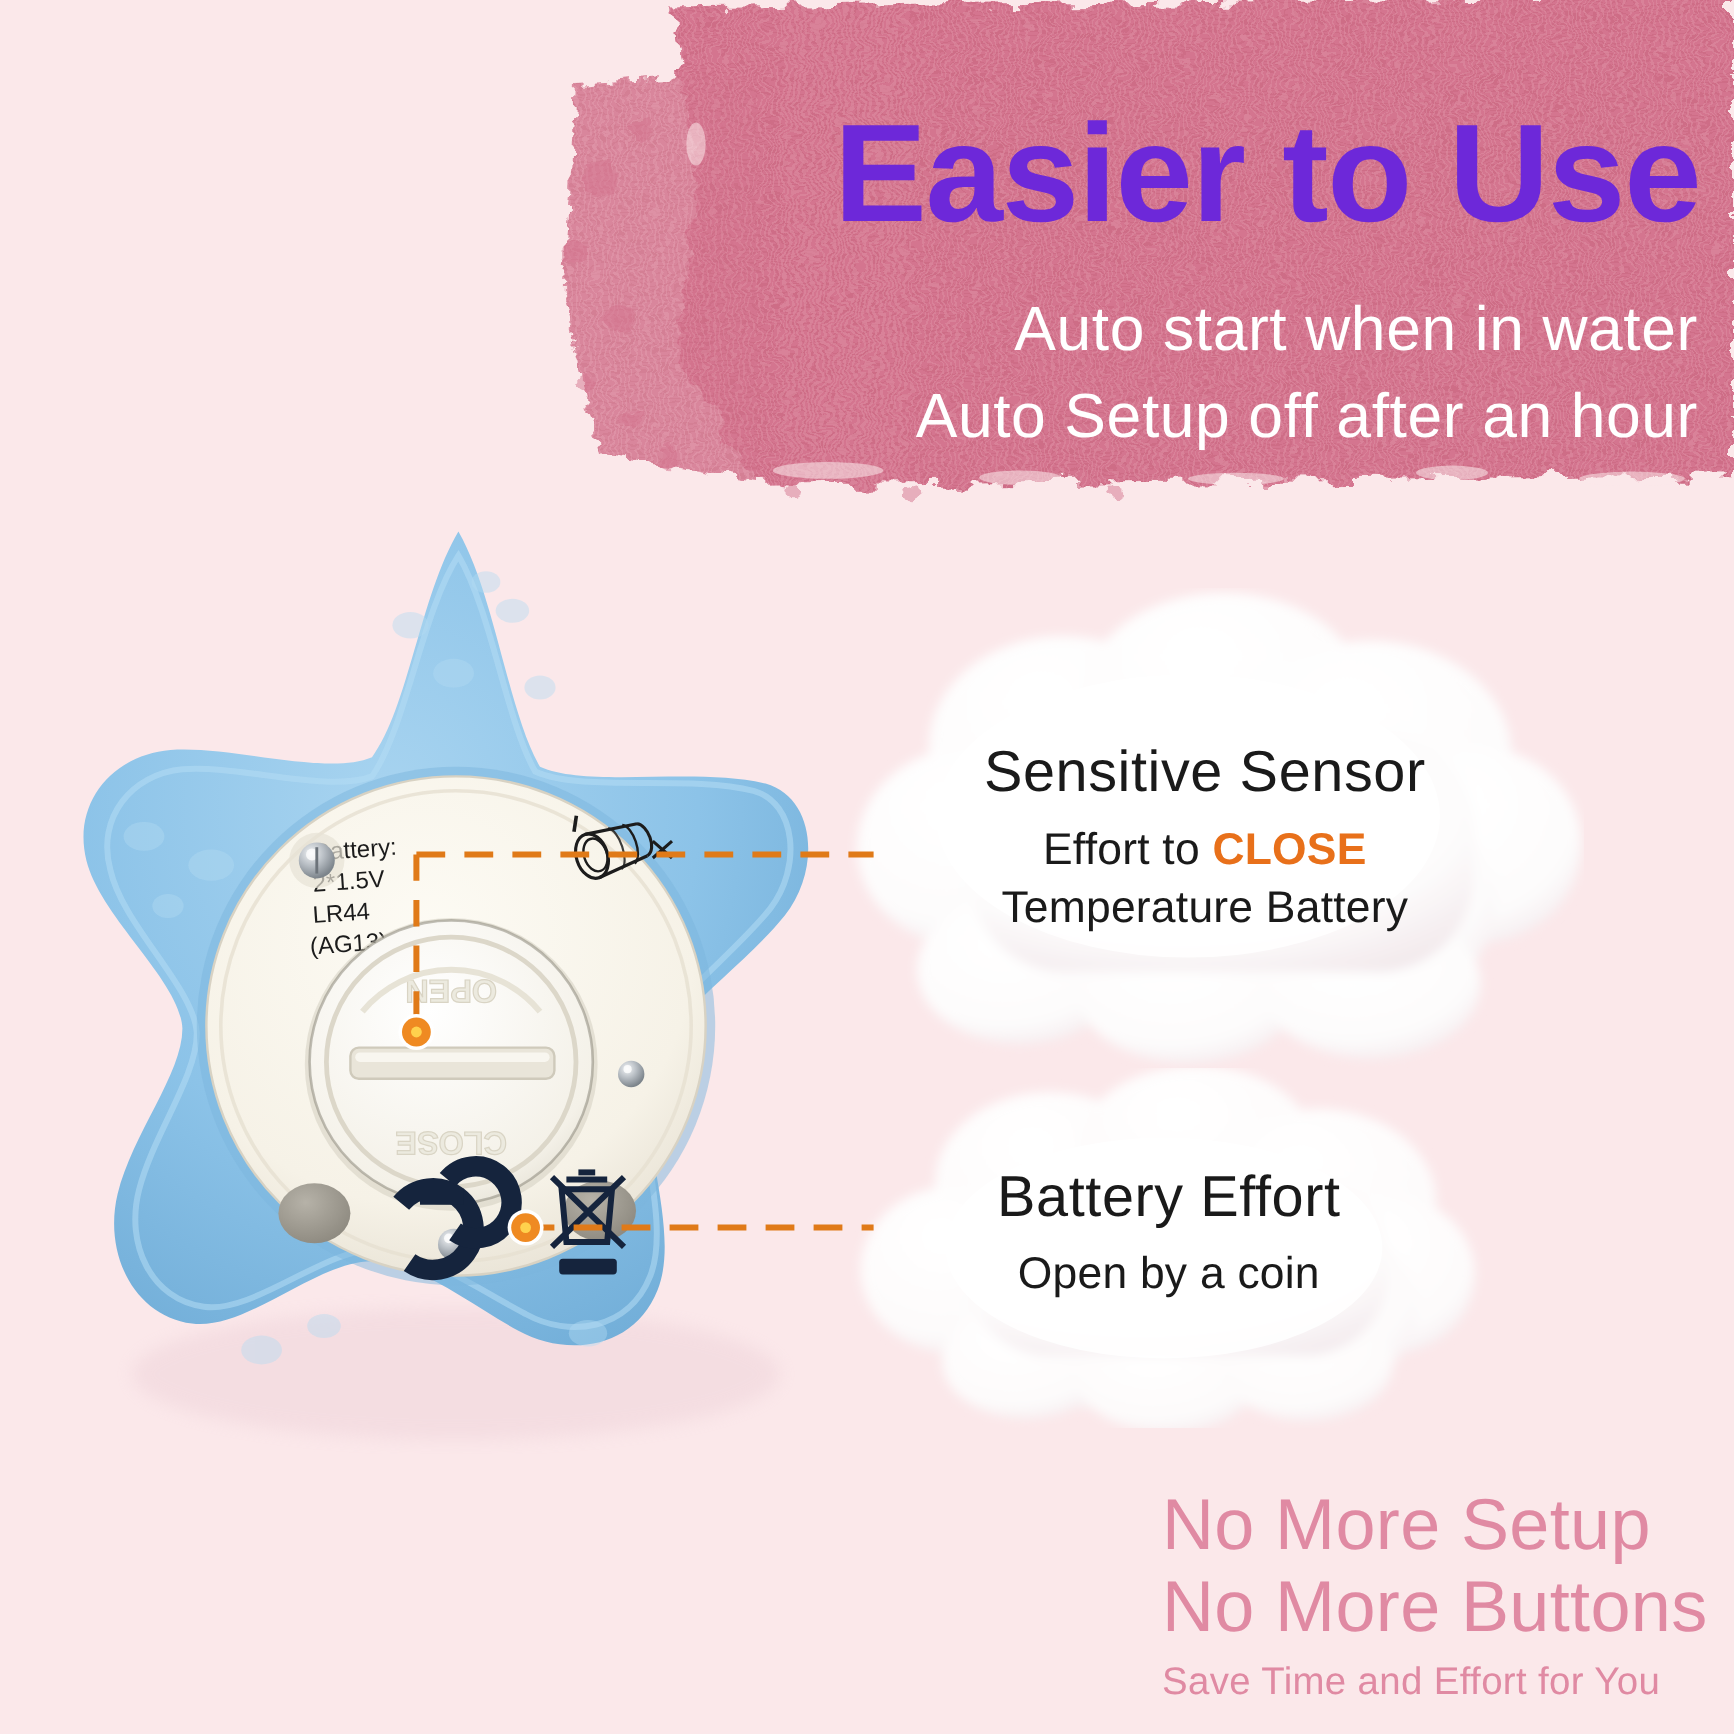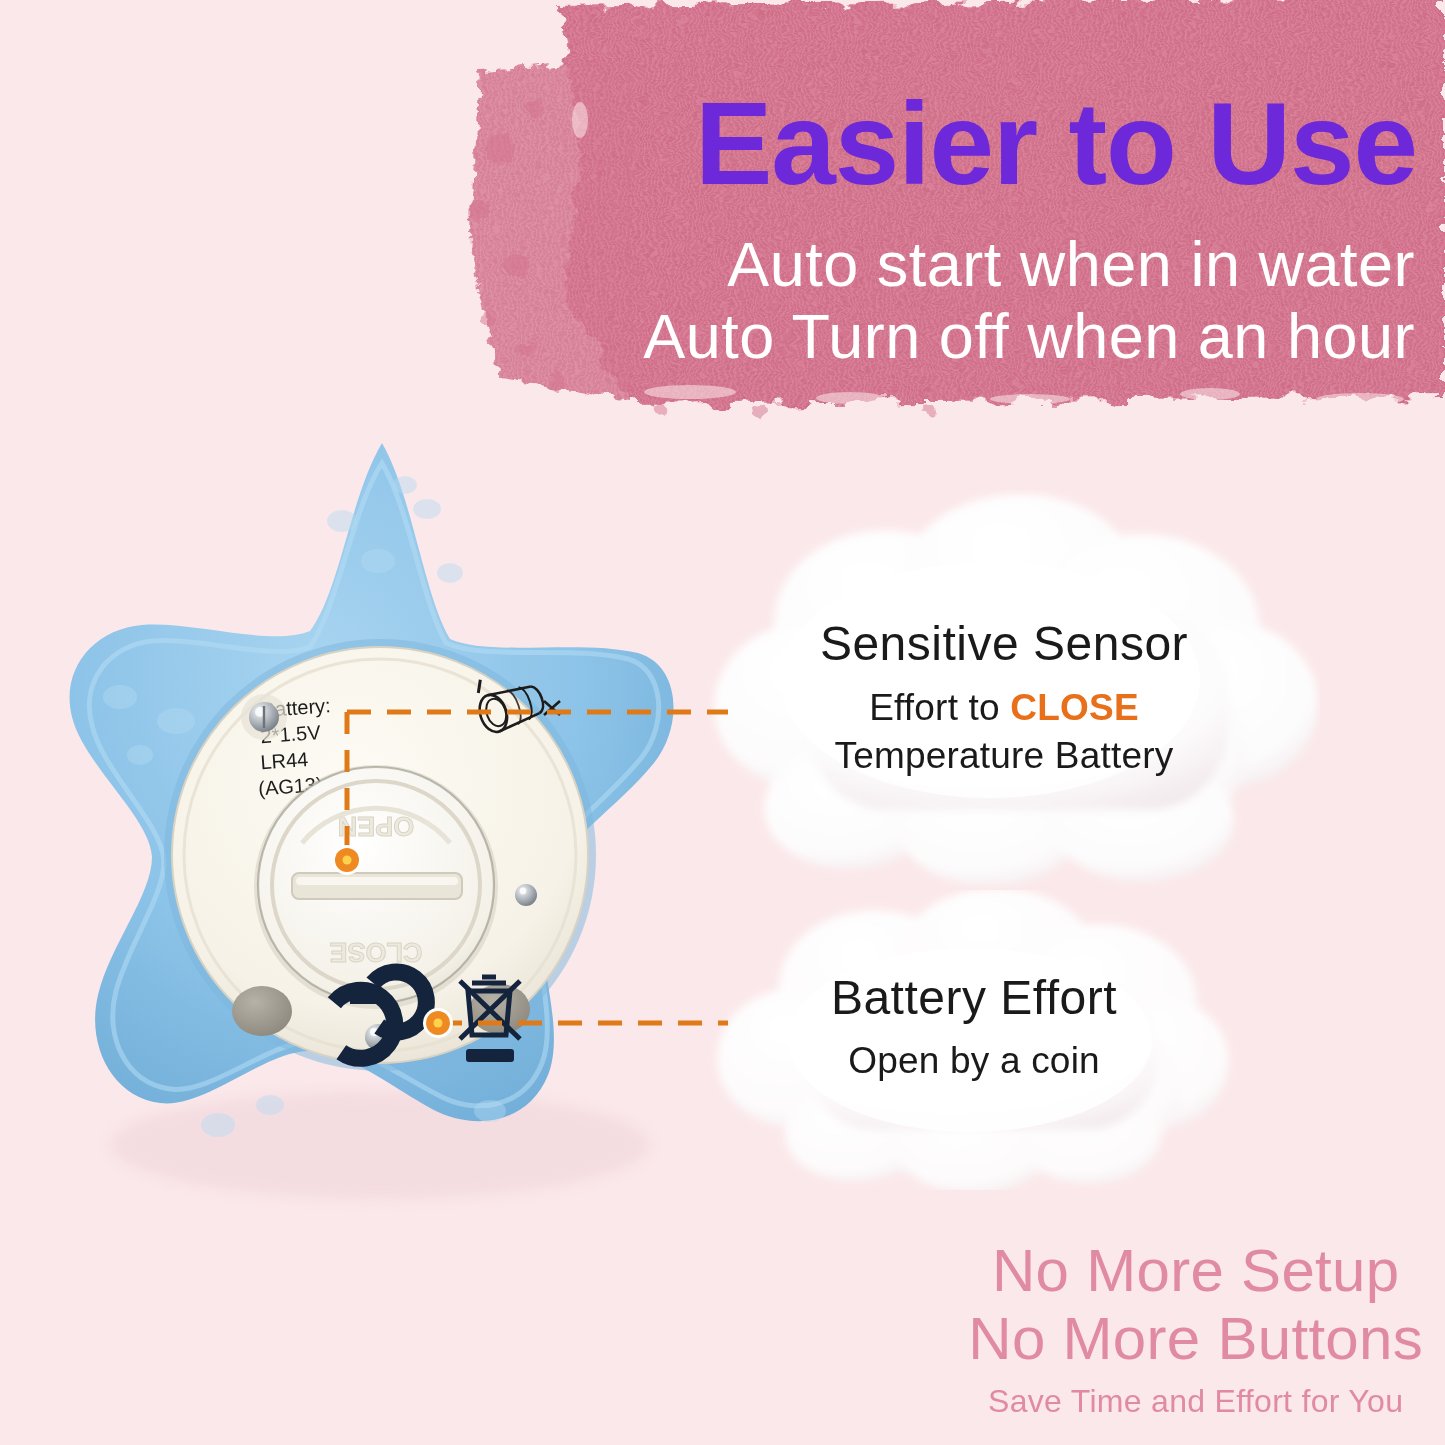--- a/index.html
+++ b/index.html
@@ -22,25 +22,26 @@
     color:#6d28d9;
     font-size:116px;
     font-weight:700;
     letter-spacing:-1px;
     line-height:1.02;
     white-space:nowrap;
   }
   .subline{
     position:absolute;right:30px;
     color:#ffffff;
-    font-size:63px;
+    font-size:52px;
     font-weight:300;
     letter-spacing:.5px;
     white-space:nowrap;
     text-align:right;
+    margin-top:17px;
   }
   .subline.l1{top:228px;}
   .subline.l2{top:300px;}
 
   
   .product{position:absolute;left:20px;top:425px;width:740px;height:800px;}
   .product svg{position:absolute;inset:0;width:100%;height:100%;}
 
   
   .cloud{position:absolute;}
@@ -61,21 +62,21 @@
 
   .cloud-a .t1{top:128px;}
   .cloud-a .t2{top:195px;}
   .cloud-a .t3{top:243px;}
   .cloud-b .t1{top:82px;}
   .cloud-b .t2{top:148px;}
 
   
   .bottom{
     position:absolute;right:22px;bottom:22px;
-    text-align:center;color:#e08aa3;
+    text-align:left;color:#e08aa3;
   }
   .bot-big{font-size:60px;font-weight:400;line-height:1.14;white-space:nowrap;letter-spacing:.3px;}
   .bot-small{font-size:32px;font-weight:400;line-height:1.3;white-space:nowrap;margin-top:8px;letter-spacing:.3px;}
 
   
   .callouts{position:absolute;inset:0;width:1445px;height:1445px;pointer-events:none;}
 </style>
 </head>
 <body>
 
@@ -125,21 +126,21 @@
         <ellipse cx="700" cy="399" rx="40" ry="5"></ellipse>
         <ellipse cx="880" cy="394" rx="30" ry="6"></ellipse>
         <ellipse cx="1030" cy="399" rx="44" ry="6"></ellipse>
         <ellipse cx="250" cy="120" rx="8" ry="18"></ellipse>
       </g>
     </svg>
 
     <div class="banner-text">
       <div class="headline">Easier to Use</div>
       <div class="subline l1">Auto start when in water</div>
-      <div class="subline l2">Auto Turn off when an hour</div>
+      <div class="subline l2">Auto Setup off after an hour</div>
     </div>
   </div>
 
   <div class="product">
     <svg viewBox="0 0 740 800">
       <defs>
         <radialGradient id="blueG" cx="42%" cy="34%" r="78%">
           <stop offset="0%" stop-color="#a8d4f0"></stop>
           <stop offset="55%" stop-color="#8cc3e8"></stop>
           <stop offset="100%" stop-color="#6eabd6"></stop>

